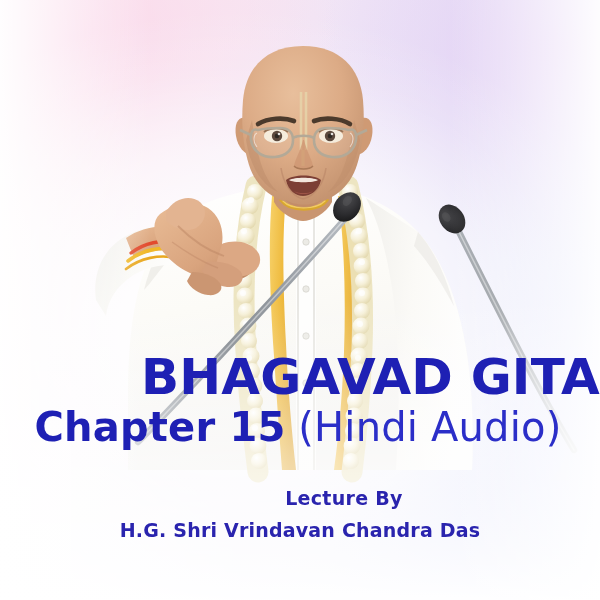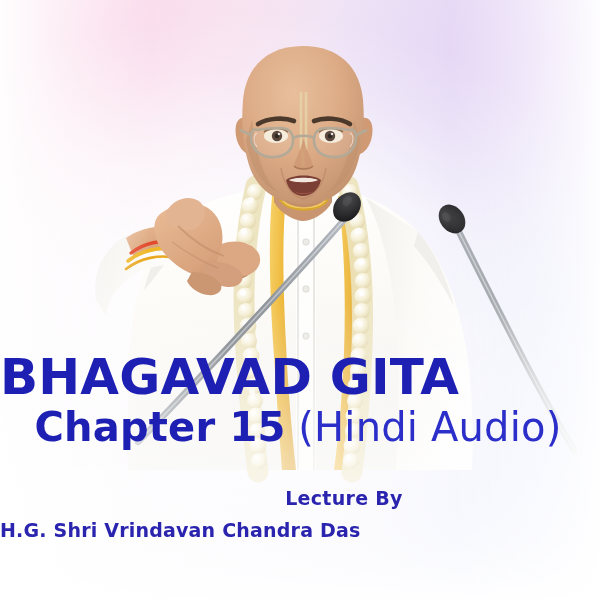--- a/index.html
+++ b/index.html
@@ -99,21 +99,21 @@
     width: 600px;
     height: 600px;
     pointer-events: none;
   }
 
   .title-main {
     position: absolute;
     left: 0;
     top: 352px;
     width: 600px;
-    text-align: left;
+    text-align: right;
     font-family: "DejaVu Sans", sans-serif;
     font-weight: 700;
     font-size: 50px;
     letter-spacing: 0.2px;
     line-height: 1;
     color: #1e20b4;
     white-space: nowrap;
   }
 
   .title-sub {
@@ -153,21 +153,21 @@
     line-height: 1;
     white-space: nowrap;
     padding-left: 44px;
   }
 
   .speaker-name {
     position: absolute;
     left: 0;
     top: 521px;
     width: 600px;
-    text-align: left;
+    text-align: center;
     font-family: "DejaVu Sans", sans-serif;
     font-weight: 700;
     font-size: 19px;
     color: #2a24ae;
     letter-spacing: 0.2px;
     line-height: 1;
     white-space: nowrap;
   }
 </style>
 </head>

